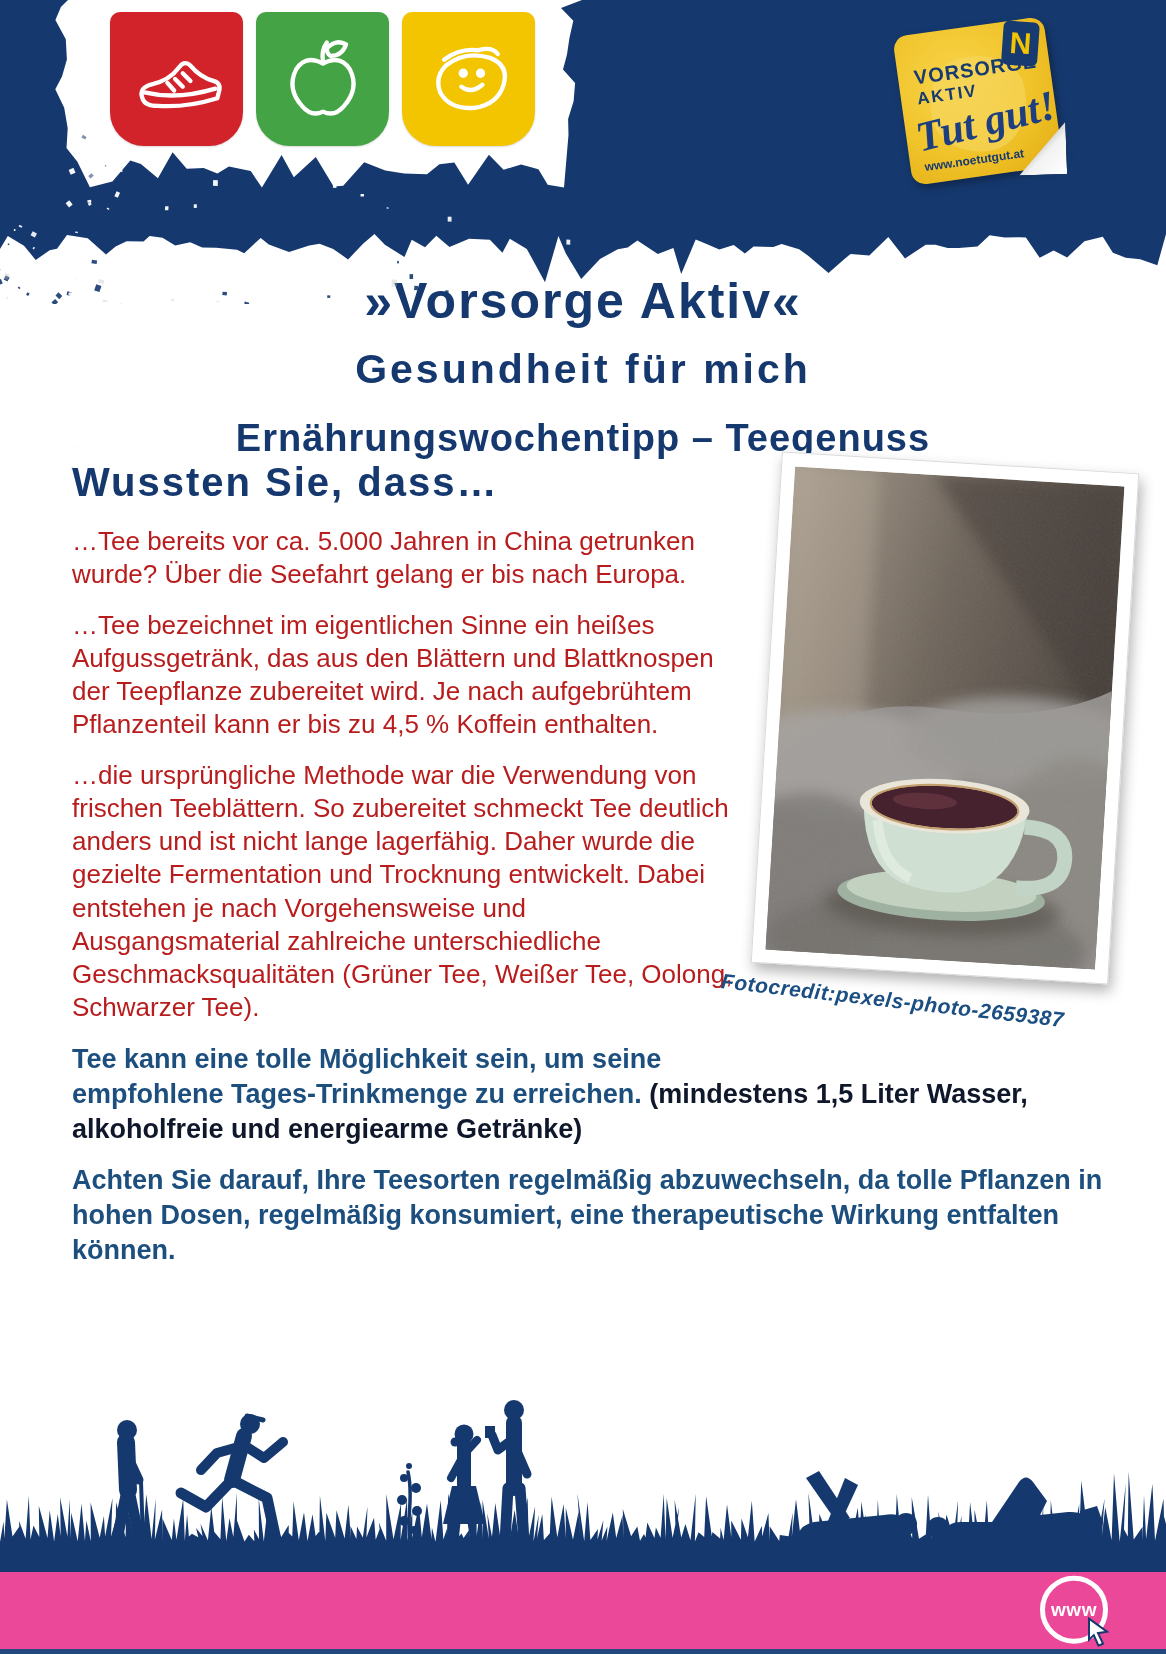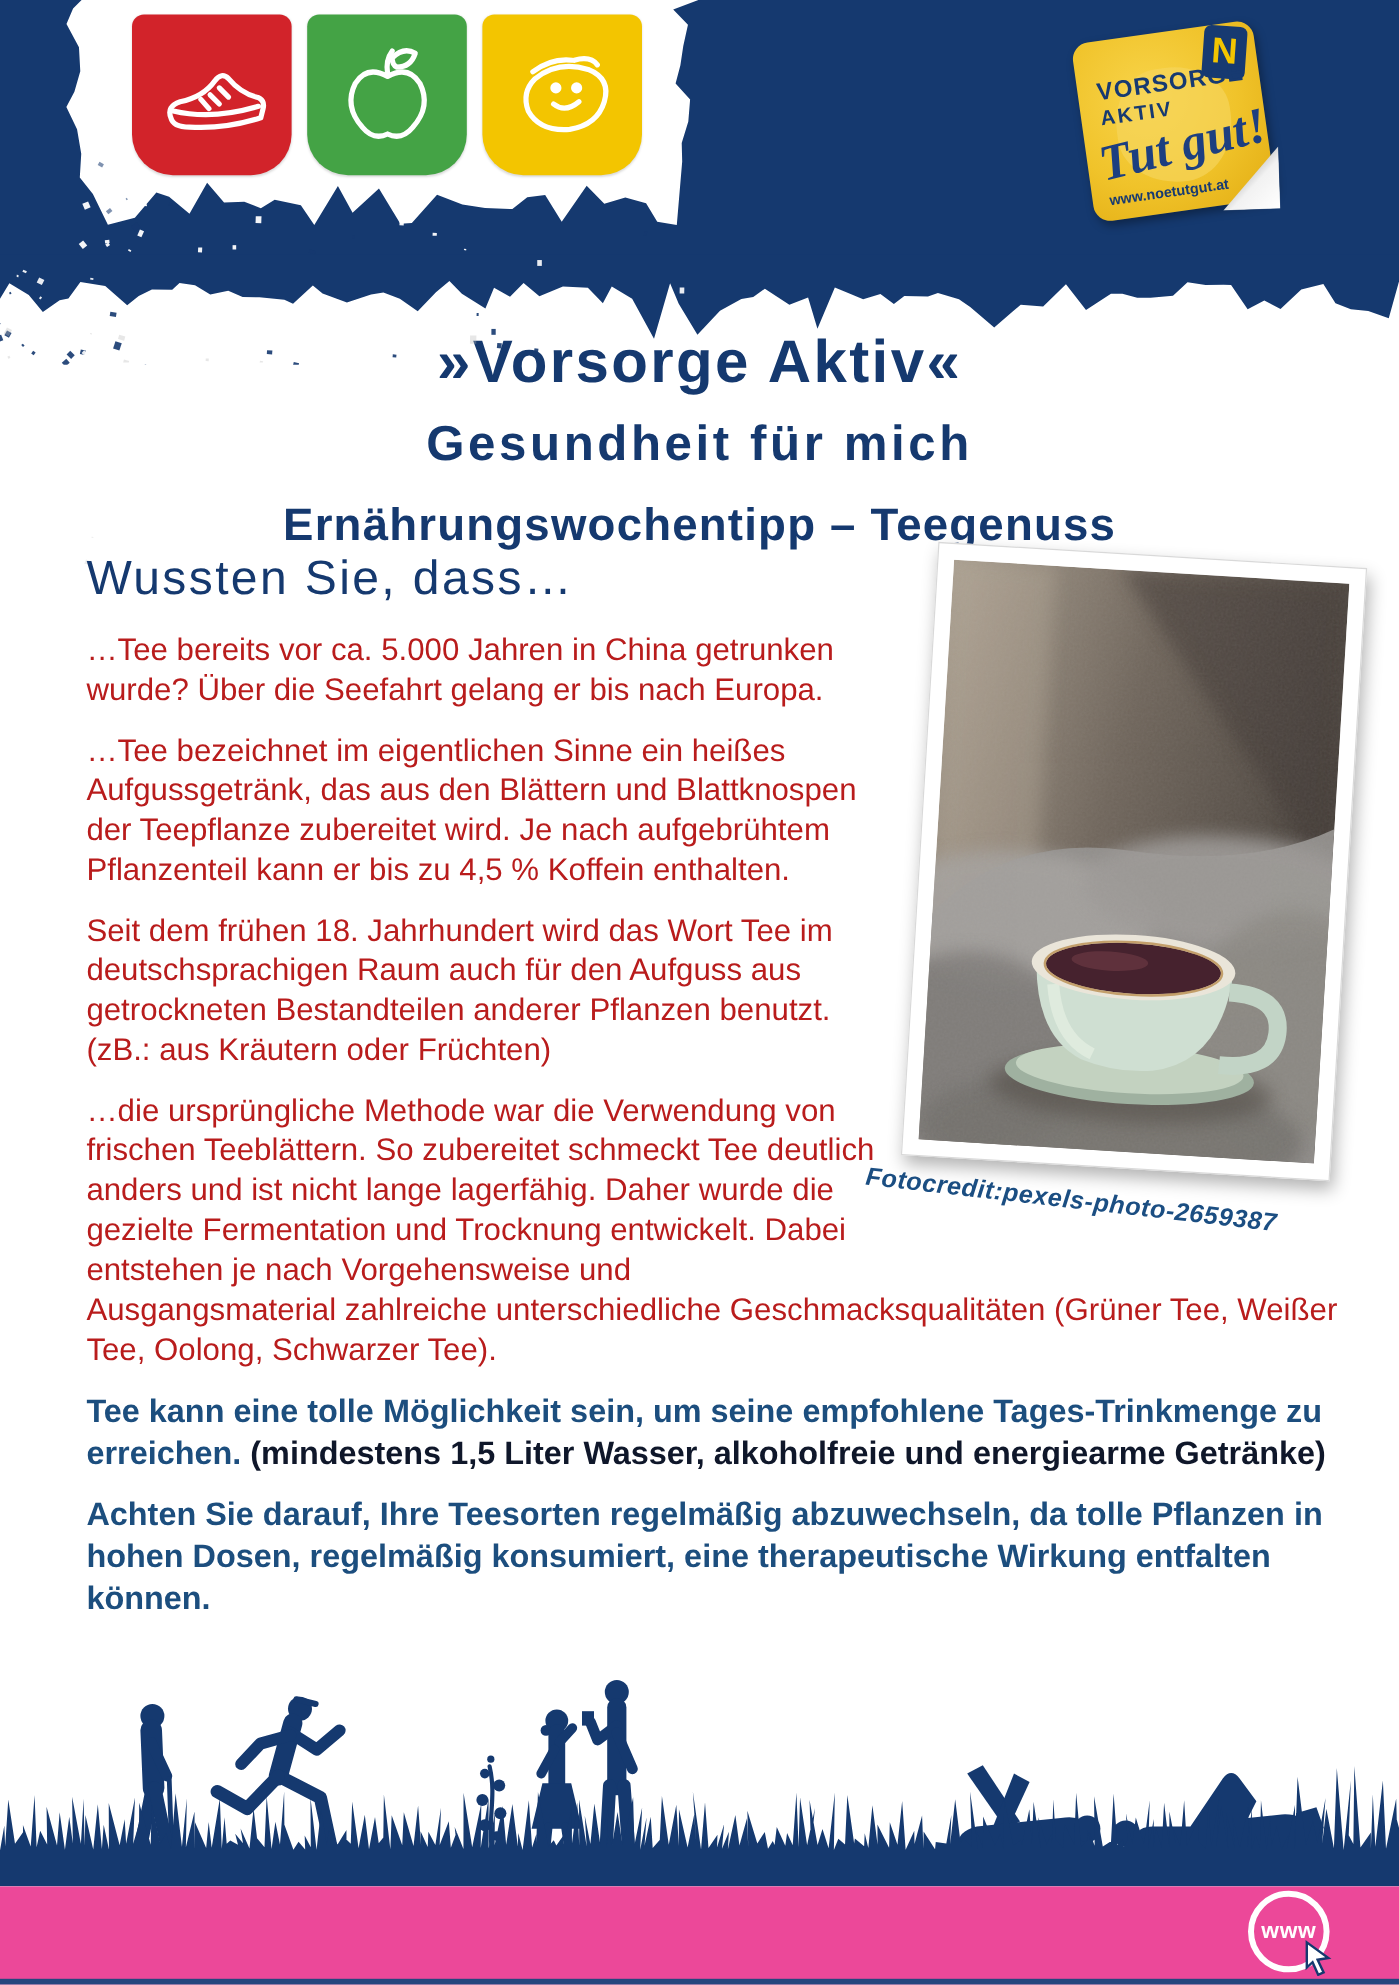--- a/index.html
+++ b/index.html
@@ -40,21 +40,21 @@
          filter:drop-shadow(-2px -2px 2px rgba(0,0,0,.25));}
 
   
   .titles{position:absolute;top:256px;left:0;width:1166px;text-align:center;color:#15396f;}
   .t-main{font-size:50px;font-weight:bold;letter-spacing:2px;margin:16px;}
   .t-sub{font-size:41px;font-weight:bold;letter-spacing:3px;margin:16px 18px 0;}
   .t-topic{font-size:38px;font-weight:bold;letter-spacing:1px;margin:24px 0 0;}
 
   
   .content{position:absolute;top:452px;left:72px;width:1048px;}
-  .content h4{font-size:40px;font-weight:normal;letter-spacing:2px;color:#15396f;margin:8px 0 20px;}
+  .content h4{font-size:40px;font-weight:bold;letter-spacing:2px;color:#15396f;margin:8px 0 20px;}
   .content p.body{font-size:26px;line-height:1.28;color:#b91c1c;margin:0 0 17px;}
   .content p.hl{font-size:27px;line-height:1.3;color:#1c4e7e;font-weight:bold;margin:14px 0 16px;}
   .content p.hl .note{font-weight:bold;color:#0f172a;margin-top:16px;}
 
   
   .photo-wrap{float:right;width:368px;height:580px;margin:6px 0 4px 14px;position:relative;}
   .photo-frame{position:absolute;top:4px;left:14px;width:330px;height:484px;background:#ffffff;
         border:1px solid #d9d9d9;padding:13px;transform:rotate(3.5deg);
         box-shadow:3px 7px 14px rgba(0,0,0,.30);}
   .photo-frame svg{display:block;width:100%;height:100%;}
@@ -649,21 +649,20 @@
           <ellipse cx="150" cy="326" rx="32" ry="8" fill="#6d3a44" opacity="0.65"></ellipse>
           <ellipse cx="170" cy="331" rx="74" ry="22" fill="none" stroke="#b98d4f" stroke-width="2" opacity="0.8"></ellipse>
         </svg>
       </div>
       <figcaption class="photo-credit">Fotocredit:pexels-photo-2659387</figcaption>
     </figure>
 
     <h4>Wussten Sie, dass…</h4>
     <p class="body">…Tee bereits vor ca. 5.000 Jahren in China getrunken wurde? Über die Seefahrt gelang er bis nach Europa.</p>
     <p class="body">…Tee bezeichnet im eigentlichen Sinne ein heißes Aufgussgetränk, das aus den Blättern und Blattknospen der Teepflanze zubereitet wird. Je nach aufgebrühtem Pflanzenteil kann er bis zu 4,5 % Koffein enthalten.</p>
-    <p class="body">Seit dem frühen 18. Jahrhundert wird das Wort Tee im deutschsprachigen Raum auch für den Aufguss aus getrockneten Bestandteilen anderer Pflanzen benutzt. (zB.: aus Kräutern oder Früchten)</p>
     <p class="body">…die ursprüngliche Methode war die Verwendung von frischen Teeblättern. So zubereitet schmeckt Tee deutlich anders und ist nicht lange lagerfähig. Daher wurde die gezielte Fermentation und Trocknung entwickelt. Dabei entstehen je nach Vorgehensweise und Ausgangsmaterial zahlreiche unterschiedliche Geschmacksqualitäten (Grüner Tee, Weißer Tee, Oolong, Schwarzer Tee).</p>
     <p class="hl"><span>Tee kann eine tolle Möglichkeit sein, um seine empfohlene Tages-Trinkmenge zu erreichen.</span><span class="note"> (mindestens 1,5 Liter Wasser, alkoholfreie und energiearme Getränke)</span></p>
     <p class="hl">Achten Sie darauf, Ihre Teesorten regelmäßig abzuwechseln, da tolle Pflanzen in hohen Dosen, regelmäßig konsumiert, eine therapeutische Wirkung entfalten können.</p>
   </div>
 
   <div class="art">
     <svg viewBox="0 0 1166 182">
       <g fill="#15396f" stroke="#15396f" stroke-linecap="round" stroke-linejoin="round">
 
         <g>

